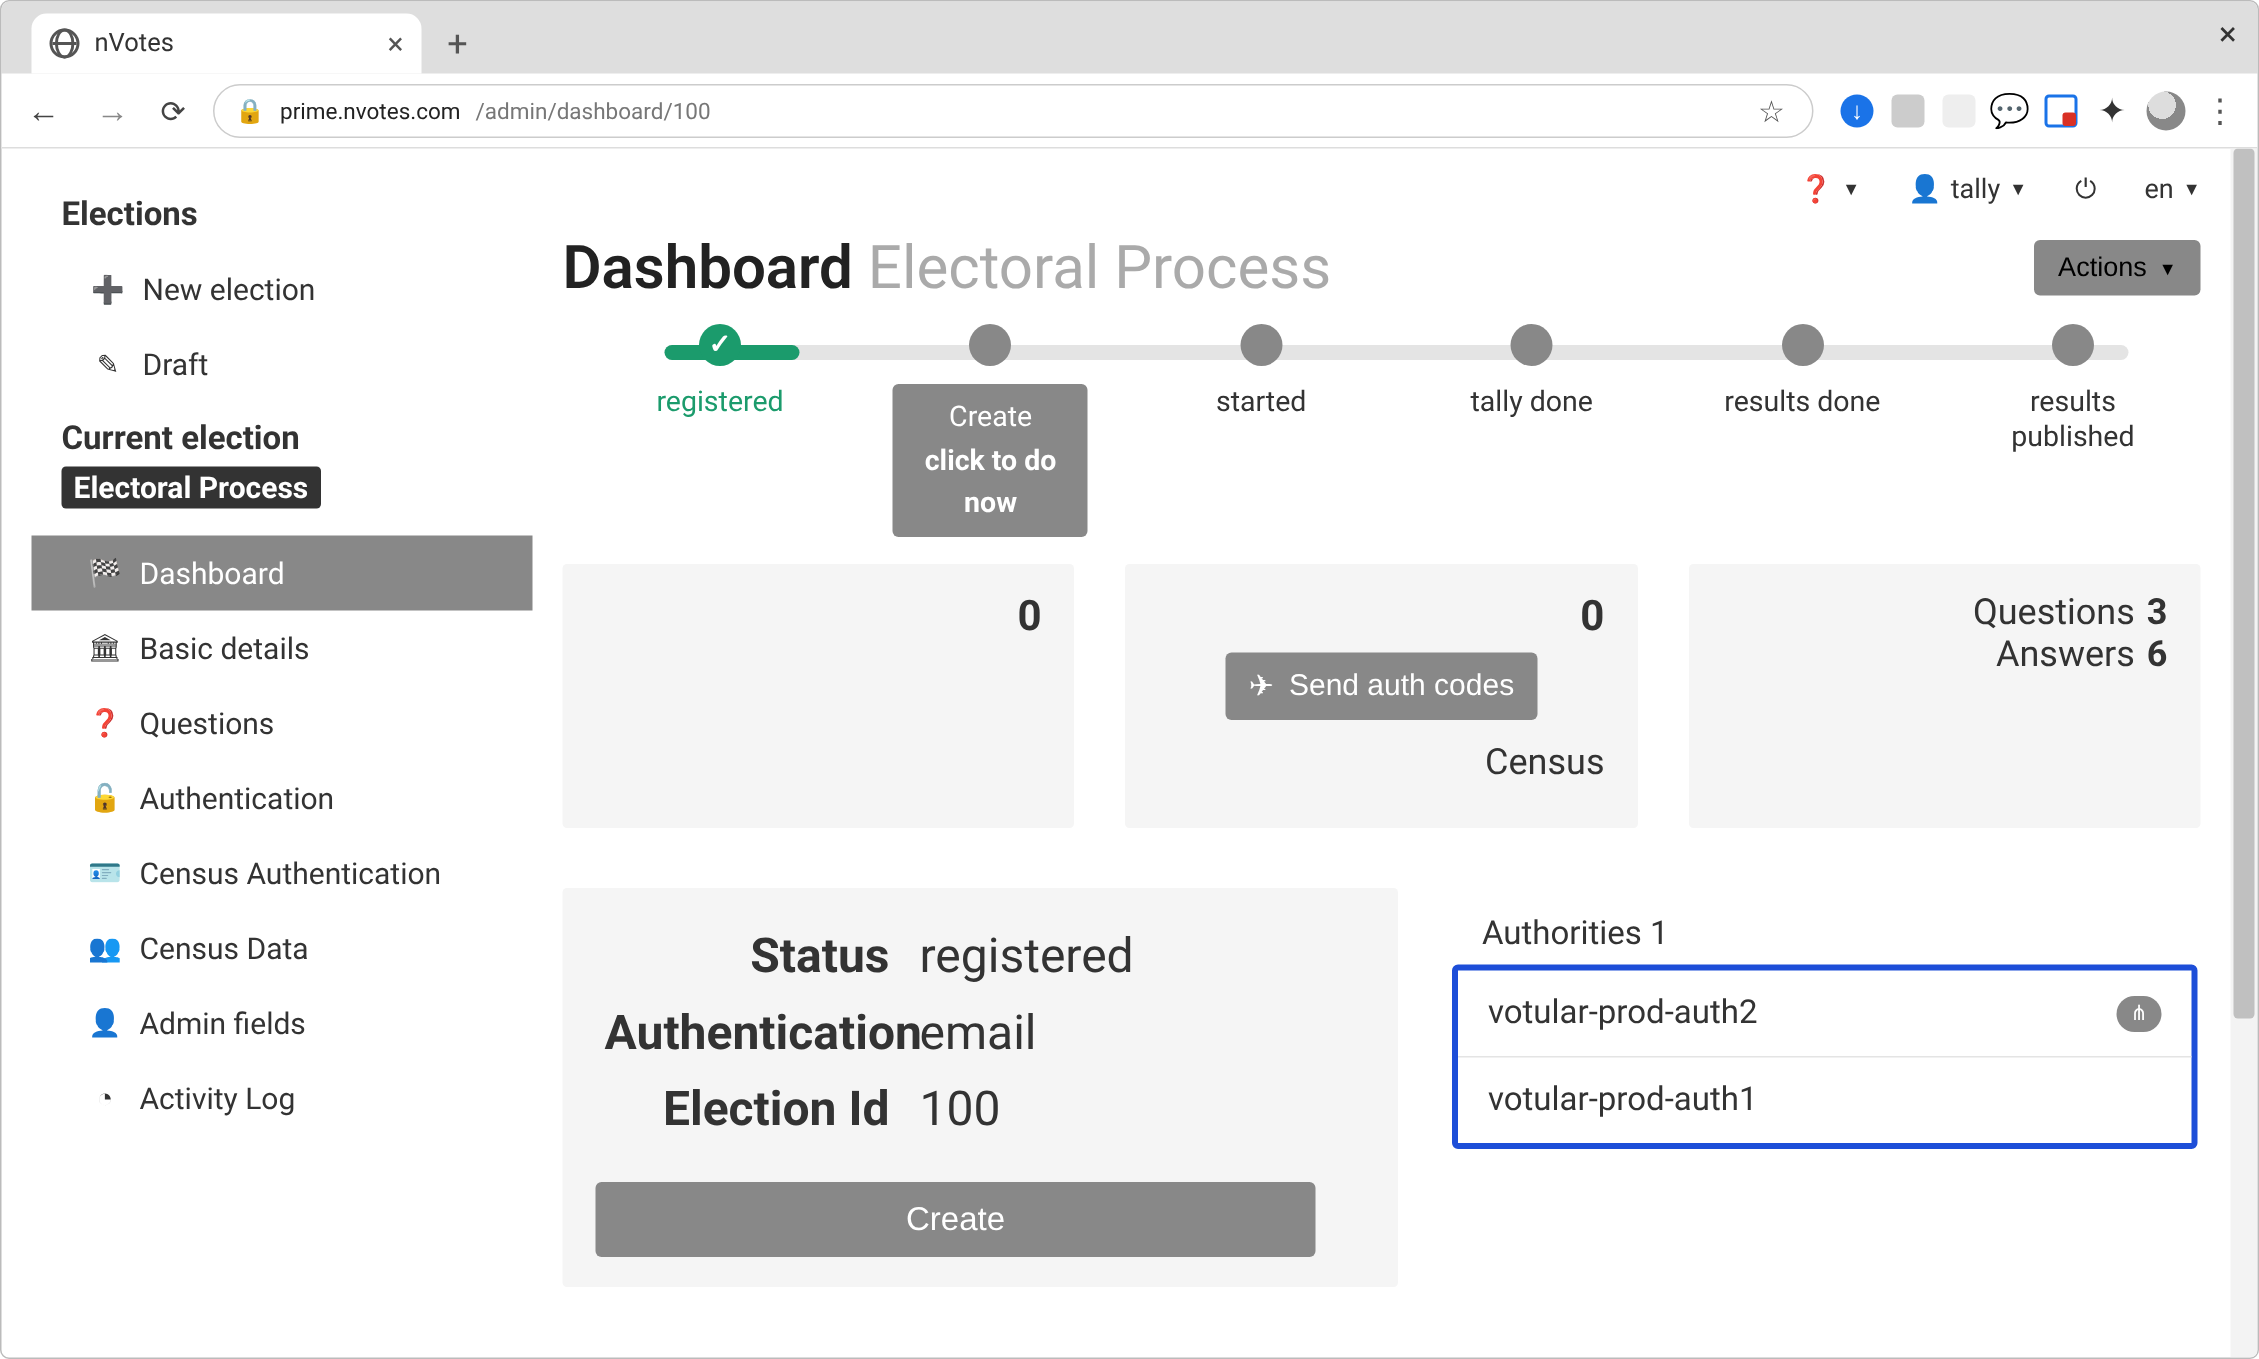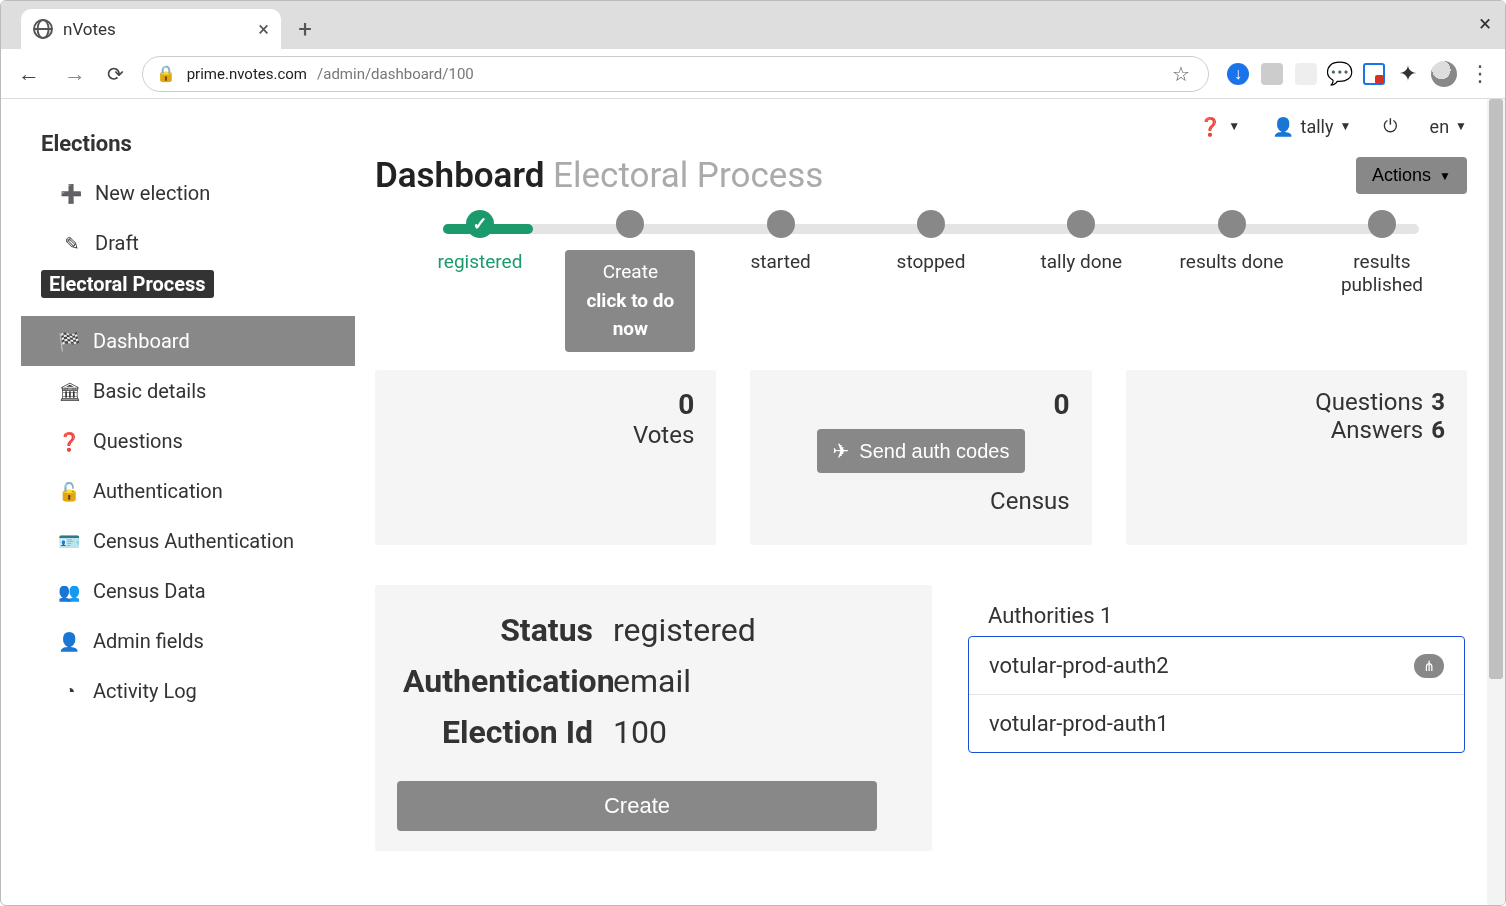--- a/index.html
+++ b/index.html
@@ -53,21 +53,21 @@
 .side-nav a { display: flex; align-items: center; gap: 12px; padding: 13px 20px 13px 38px; font-size: 20px; color: #333; text-decoration: none; cursor: pointer; }
 .side-nav a.active { background: #888; color: #fff; }
 .side-icon { width: 22px; display: inline-flex; justify-content: center; font-size: 18px; }
 
 .main { flex: 1; padding: 16px 20px 0 20px; position: relative; }
 .topbar { display: flex; justify-content: flex-end; gap: 32px; align-items: center; font-size: 18px; color: #333; margin-bottom: 18px; }
 .topbar .dd { display: flex; align-items: center; gap: 6px; cursor: pointer; }
 .caret { font-size: 12px; }
 
 .heading-row { display: flex; align-items: center; justify-content: space-between; margin-bottom: 14px; }
-.heading { font-size: 35px; font-weight: 600; color: #222; }
+.heading { font-size: 40px; font-weight: 600; color: #222; }
 .heading .muted { color: #aaa; font-weight: 400; }
 .actions-btn { background: #888; color: #000000; border: none; padding: 8px 16px; border-radius: 4px; font-size: 18px; cursor: pointer; display: flex; align-items: center; gap: 8px; }
 
 .steps { position: relative; height: 140px; margin: 12px 20px 0 40px; }
 .step-track { position: absolute; left: 28px; right: 28px; top: 14px; height: 10px; background: #e4e4e4; border-radius: 5px; }
 .step-fill { position: absolute; left: 28px; top: 14px; height: 10px; background: #1b9b6c; border-radius: 5px; width: 90px; }
 .step-row { position: absolute; left: 0; right: 0; top: 0; display: flex; justify-content: space-between; }
 .step { display: flex; flex-direction: column; align-items: center; width: 130px; }
 .step-dot { width: 28px; height: 28px; border-radius: 50%; background: #888; position: relative; }
 .step.done .step-dot { background: #1b9b6c; }
@@ -86,21 +86,21 @@
 .qa-line b { font-weight: bold; }
 .send-btn { background: #888; color: #fff; border: none; padding: 10px 16px; border-radius: 4px; font-size: 20px; cursor: pointer; display: flex; align-items: center; gap: 10px; margin: 8px auto 14px; }
 .census-card { text-align: right; padding-bottom: 30px; }
 
 .info-row { display: flex; gap: 34px; margin-top: 40px; }
 .info-card { background: #f5f5f5; border-radius: 3px; padding: 20px 28px; flex: 1; }
 .kv { display: flex; font-size: 32px; line-height: 1.6; }
 .kv .k { width: 210px; text-align: right; font-weight: bold; padding-right: 20px; }
 .auth-card { flex: 1; }
 .auth-title { font-size: 22px; padding: 18px 22px 8px; }
-.auth-list { border: 1px solid #1d4ed8; border-radius: 4px; margin: 0 2px; background: #fff; }
+.auth-list { border: 4px solid #1d4ed8; border-radius: 4px; margin: 0 2px; background: #fff; }
 .auth-item { padding: 16px 20px; font-size: 22px; border-bottom: 1px solid #e4e4e4; display: flex; align-items: center; justify-content: space-between; }
 .auth-item:last-child { border-bottom: none; }
 .net-icon { width: 30px; height: 24px; background: #888; border-radius: 14px; color: #fff; font-size: 14px; display: flex; align-items: center; justify-content: center; }
 
 .create-btn { background: #888; color: #fff; border: none; width: 480px; padding: 12px; font-size: 22px; border-radius: 4px; cursor: pointer; margin-top: 22px; }
 </style>
 </head>
 <body>
 
 <div class="browser-frame">
@@ -145,20 +145,21 @@
       <div class="sidebar-wrap">
         <div class="sidebar-title">Elections</div>
         <div class="side-link">
           <span class="side-icon">➕</span>
           <span>New election</span>
         </div>
         <div class="side-link">
           <span class="side-icon">✎</span>
           <span>Draft</span>
         </div>
+        <div class="side-section">Current election</div>
         <span class="side-badge">Electoral Process</span>
 
         <div class="side-nav">
           <a class="active">
             <span class="side-icon">🏁</span>
             <span>Dashboard</span>
           </a>
           <a>
             <span class="side-icon">🏛</span>
             <span>Basic details</span>
@@ -235,41 +236,36 @@
                 <div>Create</div>
                 <div class="bold">click to do now</div>
               </div>
             </div>
             <div class="step">
               <div class="step-dot"></div>
               <div class="step-label">started</div>
             </div>
             <div class="step">
               <div class="step-dot"></div>
-              <div class="step-label">stopped</div>
-            </div>
-            <div class="step">
-              <div class="step-dot"></div>
               <div class="step-label">tally done</div>
             </div>
             <div class="step">
               <div class="step-dot"></div>
               <div class="step-label">results done</div>
             </div>
             <div class="step">
               <div class="step-dot"></div>
               <div class="step-label">results published</div>
             </div>
           </div>
         </div>
 
         <div class="cards">
           <div class="card right">
             <div class="big-num">0</div>
-            <div class="card-label">Votes</div>
           </div>
           <div class="card census-card">
             <div class="big-num">0</div>
             <button class="send-btn">
               <span>✈</span>
               <span>Send auth codes</span>
             </button>
             <div class="card-label">Census</div>
           </div>
           <div class="card right">

